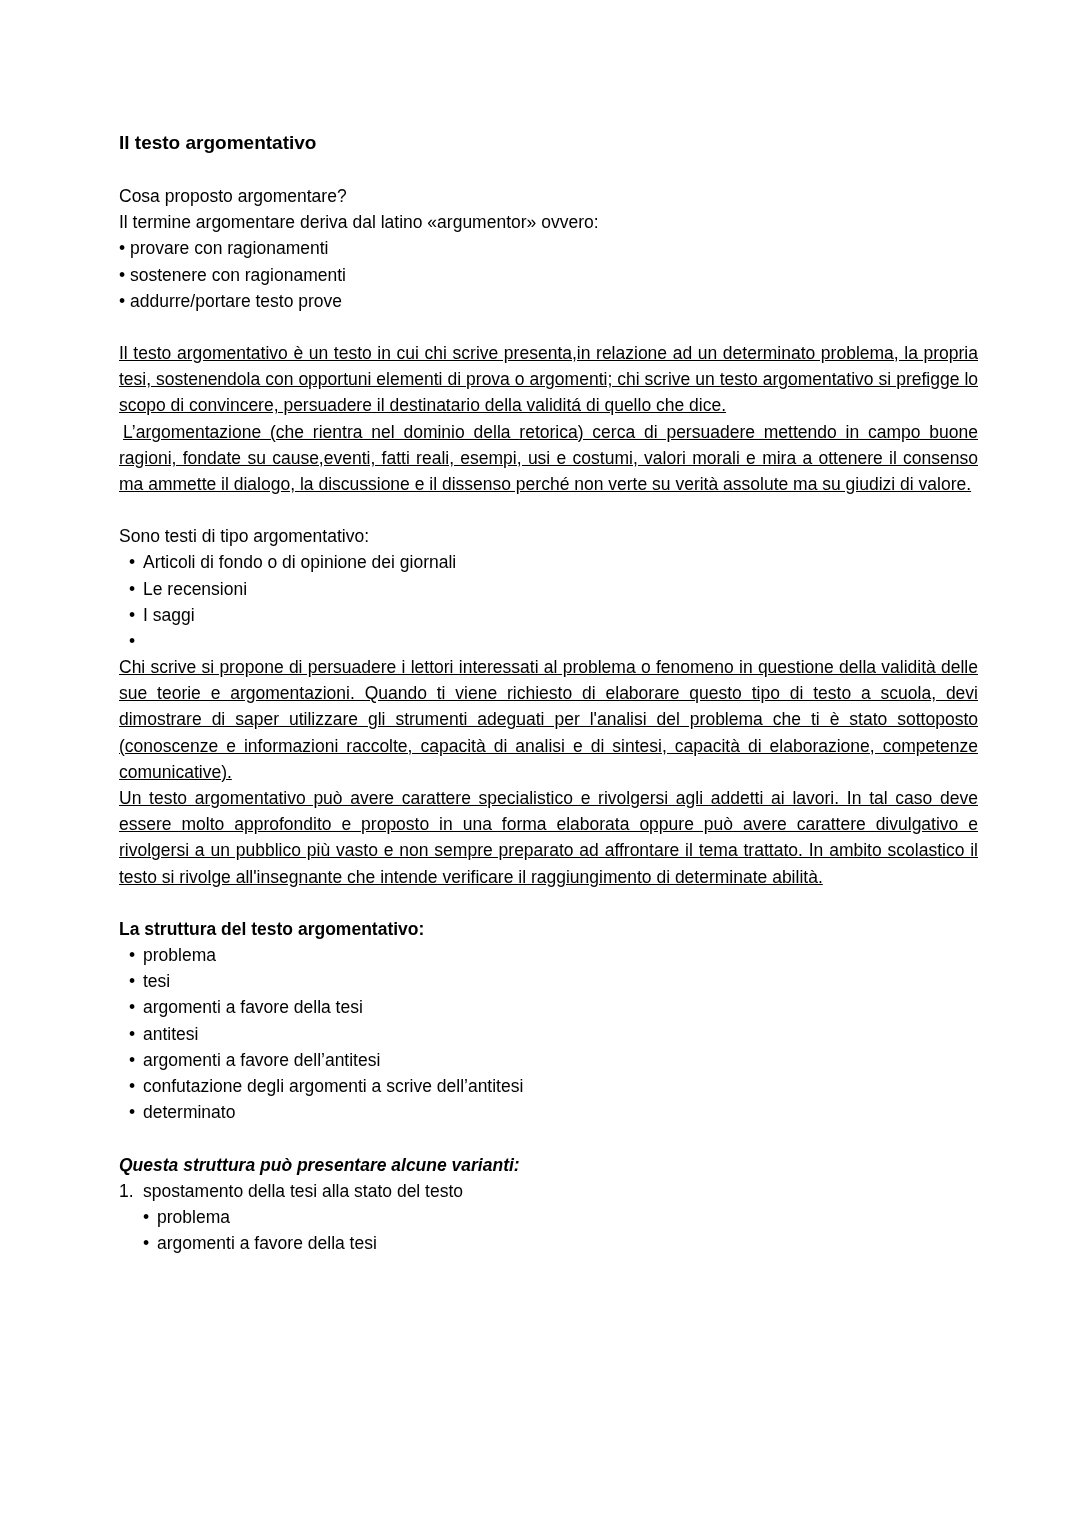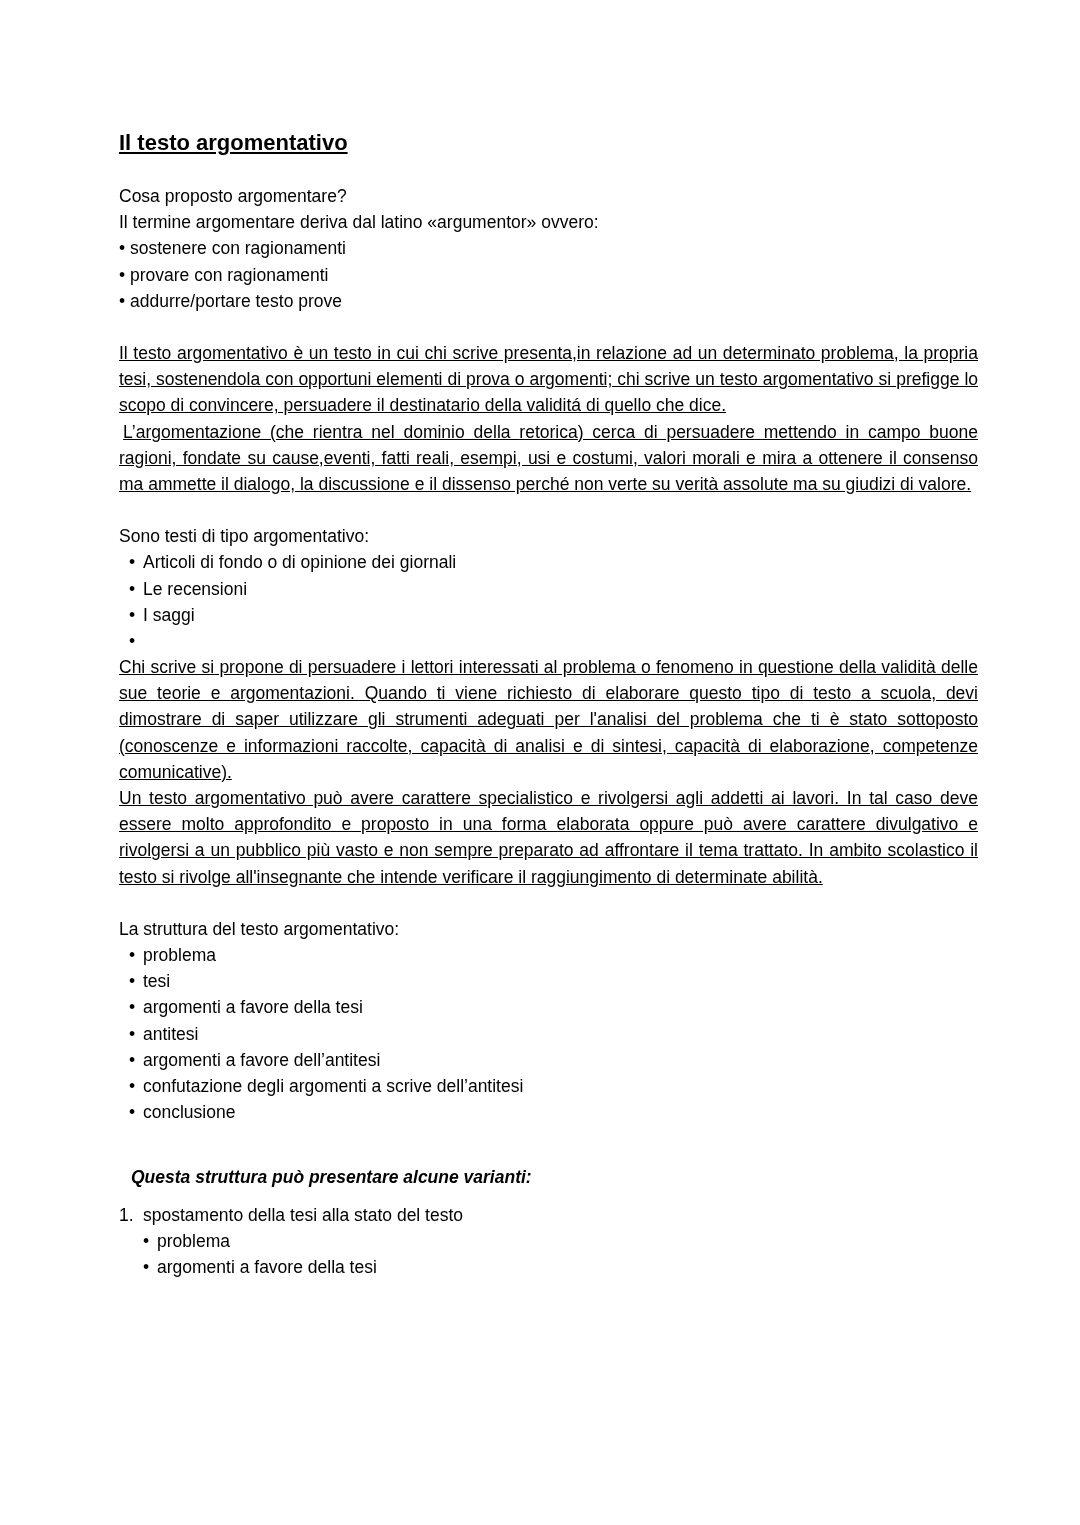--- a/index.html
+++ b/index.html
@@ -1,46 +1,46 @@
 <!DOCTYPE html>
 <html><head>
 <meta charset="utf-8">
 <style>
   html, body { margin: 0; padding: 0; background: #ffffff; }
   body { width: 1080px; height: 1525px; position: relative; overflow: hidden;
          font-family: "Liberation Sans", sans-serif; color: #000; }
   .page { position: absolute; left: 119px; top: 130px; width: 859px; }
-  .title { font-weight: bold; font-size: 22px; line-height: 26px; margin: 0 0 27px 0; text-decoration: underline; }
+  .title { font-weight: bold; font-size: 19px; line-height: 26px; margin: 0 0 27px 0; }
   .line { font-size: 17.5px; line-height: 26.2px; margin: 0; }
   .para { font-size: 17.5px; line-height: 26.2px; margin: 0; text-align: justify; text-decoration: underline; }
   .gap { height: 26px; }
   ul.dotlist { list-style: none; margin: 0; padding: 0; }
   ul.dotlist li { position: relative; padding-left: 24px; font-size: 17.5px; line-height: 26.2px; }
   ul.dotlist li .dot { position: absolute; left: 10px; top: 0; font-size: 17.5px; }
   ul.dotlist.nested li { padding-left: 38px; }
   ul.dotlist.nested li .dot { left: 24px; }
-  .bold-h { font-weight: normal; font-size: 17.5px; line-height: 26.2px; margin: 0; }
-  .bolditalic-h { font-weight: bold; font-style: italic; font-size: 17.5px; line-height: 26.2px; margin: 12px; }
+  .bold-h { font-weight: bold; font-size: 17.5px; line-height: 26.2px; margin: 0; }
+  .bolditalic-h { font-weight: bold; font-style: italic; font-size: 17.5px; line-height: 26.2px; margin: 0; }
   ol.numlist { list-style: none; margin: 0; padding: 0; }
   ol.numlist > li { position: relative; padding-left: 24px; font-size: 17.5px; line-height: 26.2px; }
   ol.numlist > li > .num { position: absolute; left: 0; top: 0; }
   .u { text-decoration: underline; }
   .indent-first { text-indent: 4px; }
 </style>
 </head>
 <body>
 
 <div class="page">
 
   <h1 class="title">Il testo argomentativo</h1>
 
   <p class="line">Cosa proposto argomentare?</p>
   <p class="line">Il termine argomentare deriva dal latino «argumentor» ovvero:</p>
+  <p class="line">• provare con ragionamenti</p>
   <p class="line">• sostenere con ragionamenti</p>
-  <p class="line">• provare con ragionamenti</p>
   <p class="line">• addurre/portare testo prove</p>
 
   <div class="gap"></div>
 
   <p class="para">Il testo argomentativo è un testo in cui chi scrive presenta,in relazione ad un determinato problema, la propria tesi, sostenendola con opportuni elementi di prova o argomenti; chi scrive un testo argomentativo si prefigge lo scopo di convincere, persuadere il destinatario della validitá di quello che dice.</p>
 
   <p class="para indent-first"><span>L’argomentazione (che rientra nel dominio della </span><span class="u">retorica</span><span>) cerca di persuadere mettendo in campo buone ragioni, fondate su cause,eventi, fatti reali, esempi, usi e costumi, valori morali  e mira a ottenere il consenso ma ammette il dialogo, la discussione e il dissenso perché non verte su verità assolute ma su giudizi di valore.</span></p>
 
   <div class="gap"></div>
 
@@ -60,21 +60,21 @@
   <div class="gap"></div>
 
   <p class="bold-h">La struttura del testo argomentativo:</p>
   <ul class="dotlist">
     <li><span class="dot">•</span><span>problema</span></li>
     <li><span class="dot">•</span><span>tesi</span></li>
     <li><span class="dot">•</span><span>argomenti a favore della tesi</span></li>
     <li><span class="dot">•</span><span>antitesi</span></li>
     <li><span class="dot">•</span><span>argomenti a favore dell’antitesi</span></li>
     <li><span class="dot">•</span><span>confutazione degli argomenti a scrive dell’antitesi</span></li>
-    <li><span class="dot">•</span><span>conclusione</span></li>
+    <li><span class="dot">•</span><span>determinato</span></li>
   </ul>
 
   <div class="gap"></div>
 
   <p class="bolditalic-h">Questa struttura può presentare alcune varianti:</p>
   <ol class="numlist">
     <li>
       <span class="num">1.</span>
       <span>spostamento della tesi alla stato del testo</span>
     </li>

